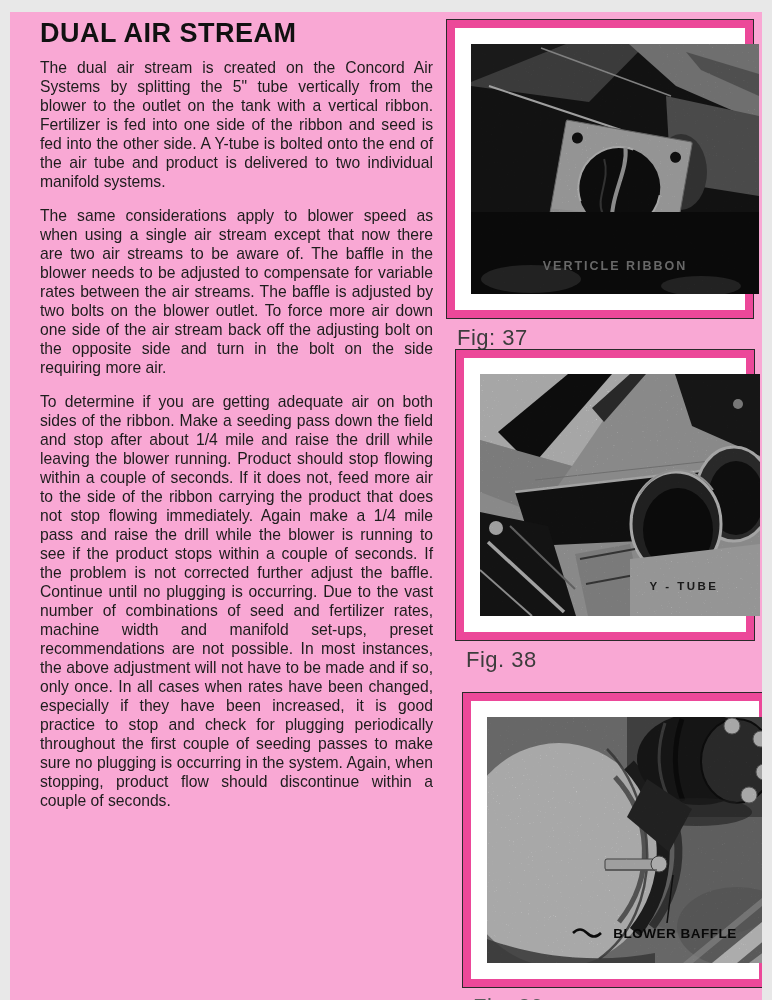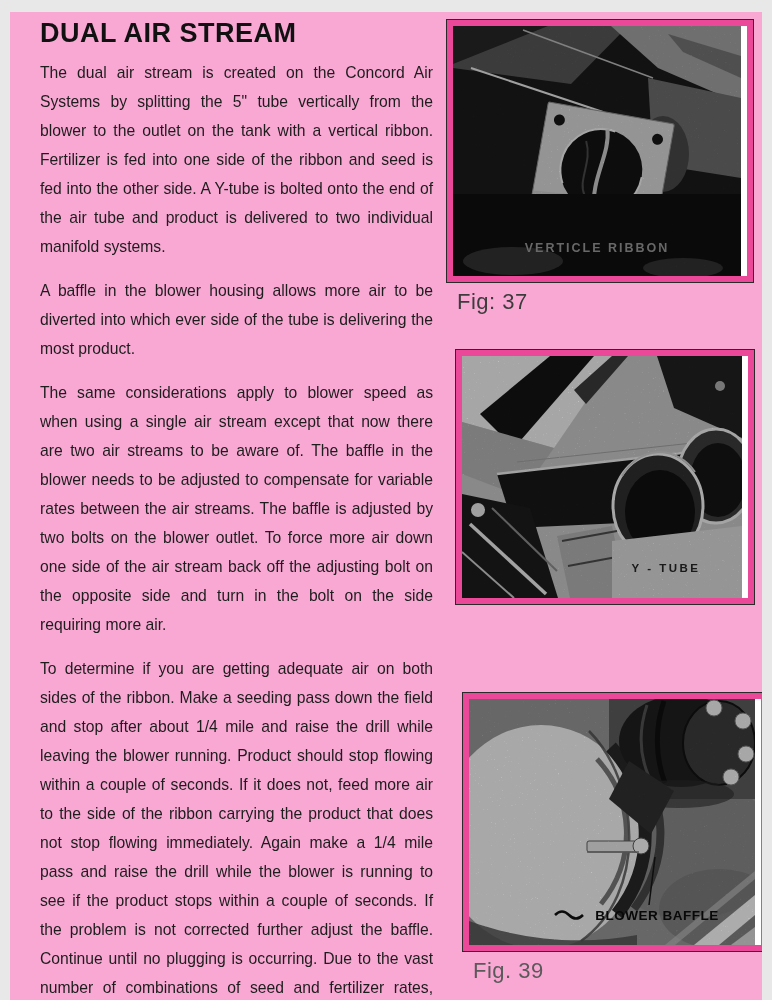--- a/index.html
+++ b/index.html
@@ -7,47 +7,46 @@
     position:relative; width:752px; height:1000px; margin:12px auto;
     background:#f9a8d4; overflow:hidden;
     font-family:"Liberation Sans", sans-serif; color:#1c1c1c;
   }
   .text-col { position:absolute; left:30px; top:6px; width:393px; }
   .doc-title {
     font-size:27px; font-weight:700; letter-spacing:0.5px;
     margin:0 0 9px 0; color:#111;
   }
   .body-p {
-    font-size:15.7px; line-height:29px; text-align:justify;
+    font-size:15.7px; line-height:19px; text-align:justify;
     margin:0 0 15px 0; color:#1d1d1d;
   }
   .section-h {
     font-size:16px; font-weight:700; letter-spacing:0.6px;
     margin:4px 0 24px 0; color:#141414;
   }
   .figure { position:absolute; }
   .photo-frame {
-    border:6px solid #ec4899; background:#ffffff; padding:0;
+    border:8px solid #ec4899; background:#ffffff; padding:16px;
     box-shadow:0 0 0 1px #2a2a2a;
   }
   .photo-frame svg { display:block; }
   .fig-caption {
     margin:7px 0 0 10px; font-size:22px; color:#3c3c3c; letter-spacing:0.5px;
   }
   .fig39-caption { color:#5a5a5a; }
 </style>
 </head>
 <body>
 
 <div class="page">
 
   <div class="text-col">
     <h1 class="doc-title">DUAL AIR STREAM</h1>
     <p class="body-p">The dual air stream is created on the Concord Air Systems by splitting the 5" tube vertically from the blower to the outlet on the tank with a vertical ribbon. Fertilizer is fed into one side of the ribbon and seed is fed into the other side. A Y-tube is bolted onto the end of the air tube and product is delivered to two individual manifold systems.</p>
-    <p class="body-p">A baffle in the blower housing allows more air to be diverted into which ever side of the tube is delivering the most product.</p>
     <p class="body-p">The same considerations apply to blower speed as when using a single air stream except that now there are two air streams to be aware of.  The baffle in the blower needs to be adjusted to compensate for variable rates between the air streams.  The baffle is adjusted by two bolts on the blower outlet.  To force more air down one side of the air stream back off the adjusting bolt on the opposite side and turn in the bolt on the side requiring more air.</p>
     <p class="body-p">To determine if you are getting adequate air on both sides of the ribbon.  Make a seeding pass down the field and stop after about 1/4 mile and raise the drill while leaving the blower running.  Product should stop flowing within a couple of seconds.  If it does not, feed more air to the side of the ribbon carrying the product that does not stop flowing immediately.  Again make a 1/4 mile pass and raise the drill while the blower is running to see if the product stops within a couple of seconds.  If the problem is not corrected further adjust the baffle.  Continue until no plugging is occurring.  Due to the vast number of combinations of seed and fertilizer rates, machine width and manifold set-ups, preset recommendations are not possible.  In most instances, the above adjustment will not have to be made and if so, only once.  In all cases when rates have been changed, especially if they have been increased, it is good practice to stop and check for plugging periodically throughout the first couple of seeding passes to make sure no plugging is occurring in the system.  Again, when stopping, product flow should discontinue within a couple of seconds.</p>
   </div>
 
   <div class="figure" style="left:437px; top:8px; width:306px;">
     <div class="photo-frame">
       <svg width="288" height="250" viewBox="0 0 288 250">
         <defs>
           <filter id="n1" x="0" y="0" width="100%" height="100%">
             <feTurbulence type="fractalNoise" baseFrequency="0.85" numOctaves="3" stitchTiles="stitch"></feTurbulence>
@@ -116,20 +115,21 @@
         <path d="M0,196 L52,242" stroke="#c9c9c9" stroke-width="2" fill="none"></path>
         <path d="M30,152 L95,215" stroke="#8a8a8a" stroke-width="2" fill="none"></path>
         <circle cx="16" cy="154" r="7" fill="#e6e6e6"></circle>
         <polygon points="95,180 150,170 165,242 108,242" fill="#9a9a9a" opacity="0.5"></polygon>
         <path d="M100,185 L155,175 M106,210 L160,200" stroke="#4a4a4a" stroke-width="2" fill="none"></path>
         <polygon points="150,185 280,170 280,242 150,242" fill="#d7d7d7"></polygon>
         <text x="204" y="216" text-anchor="middle" font-family="Liberation Sans, sans-serif" font-size="11.5" font-weight="bold" letter-spacing="2.5" fill="#262626">Y - TUBE</text>
         <rect x="0" y="0" width="280" height="242" filter="url(#n2)" opacity="0.3"></rect>
       </svg>
     </div>
+    <div class="fig-caption">Fig. 38</div>
   </div>
 
   <div class="figure" style="left:453px; top:681px; width:304px;">
     <div class="photo-frame">
       <svg width="286" height="246" viewBox="0 0 286 246">
         <defs>
           <filter id="n3" x="0" y="0" width="100%" height="100%">
             <feTurbulence type="fractalNoise" baseFrequency="0.75" numOctaves="3" stitchTiles="stitch"></feTurbulence>
             <feColorMatrix type="matrix" values="0 0 0 0 0  0 0 0 0 0  0 0 0 0 0  0.9 0.9 0.9 0 0"></feColorMatrix>
           </filter>

